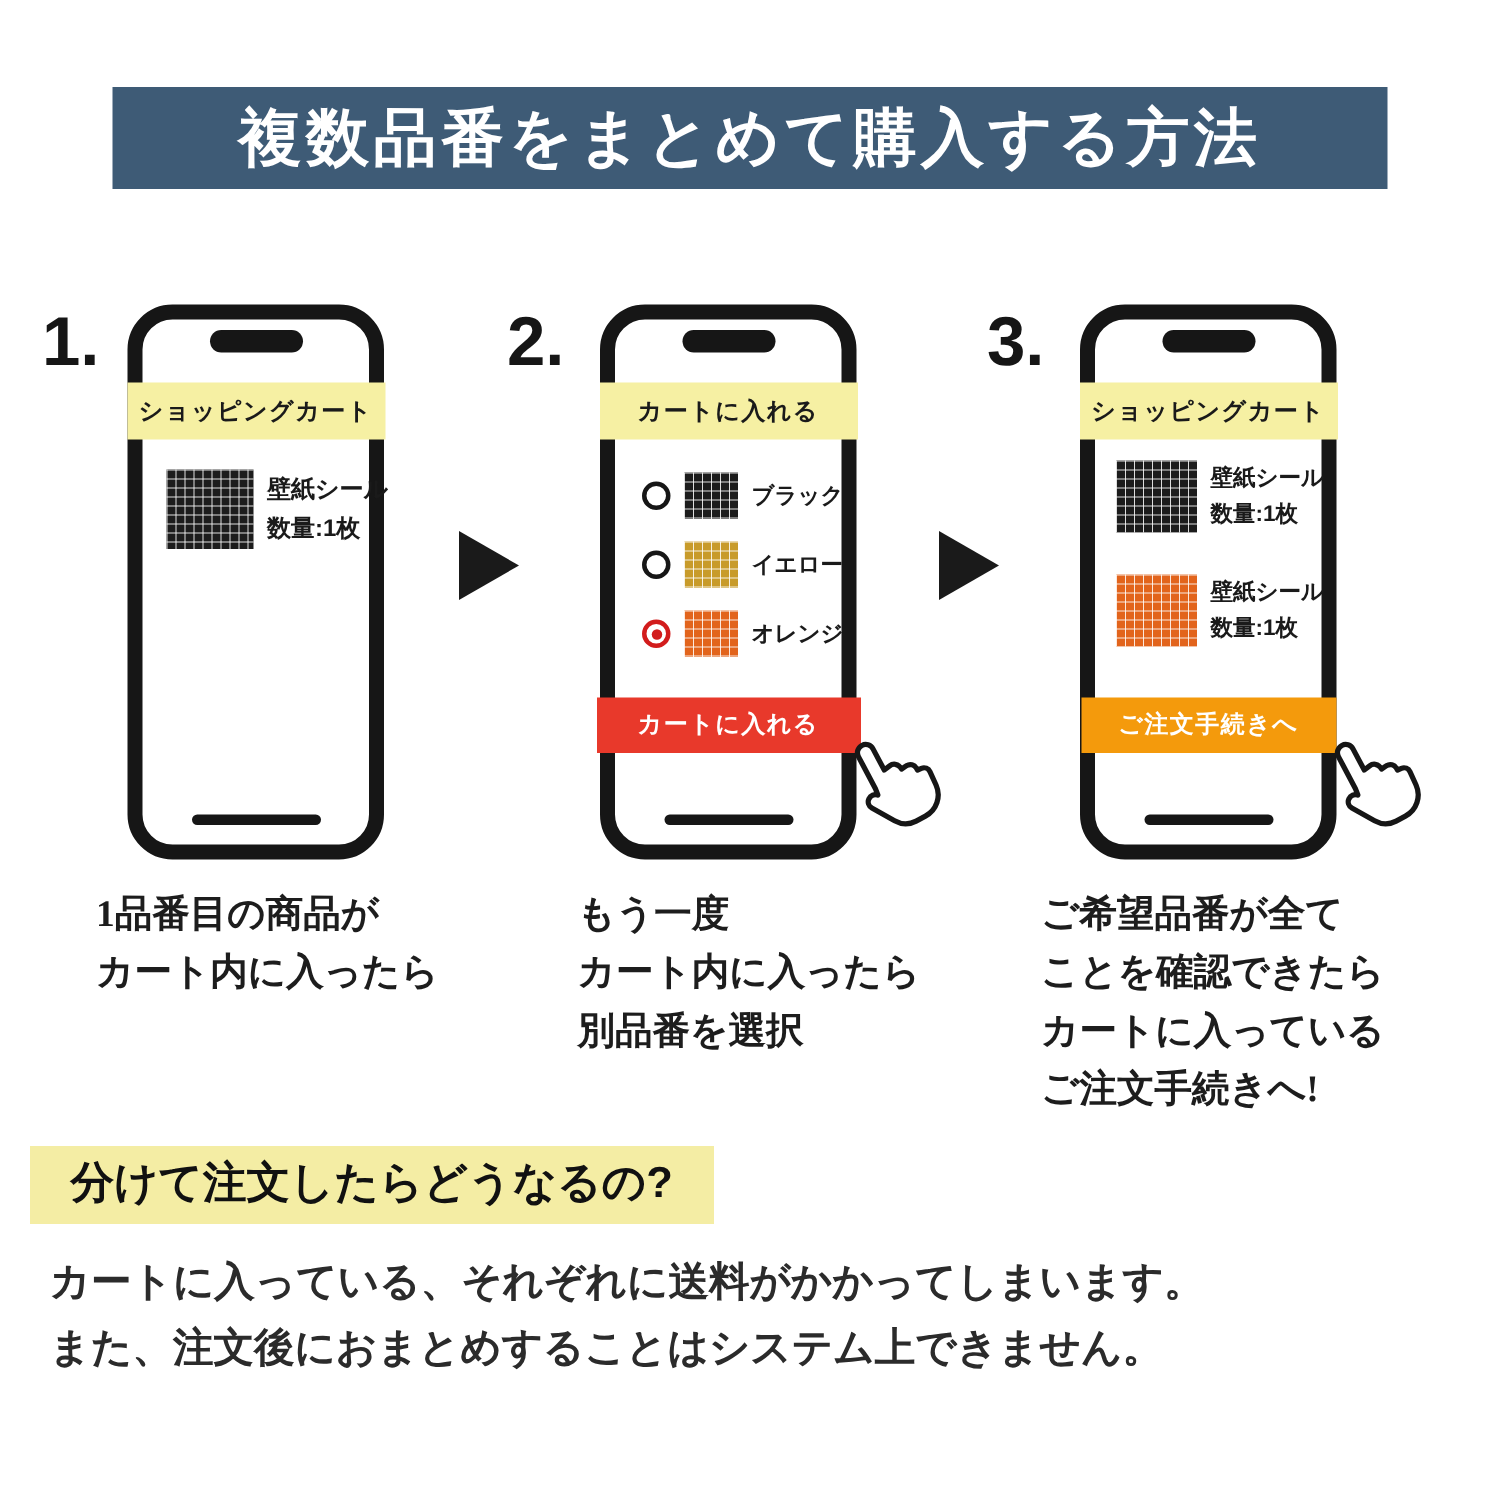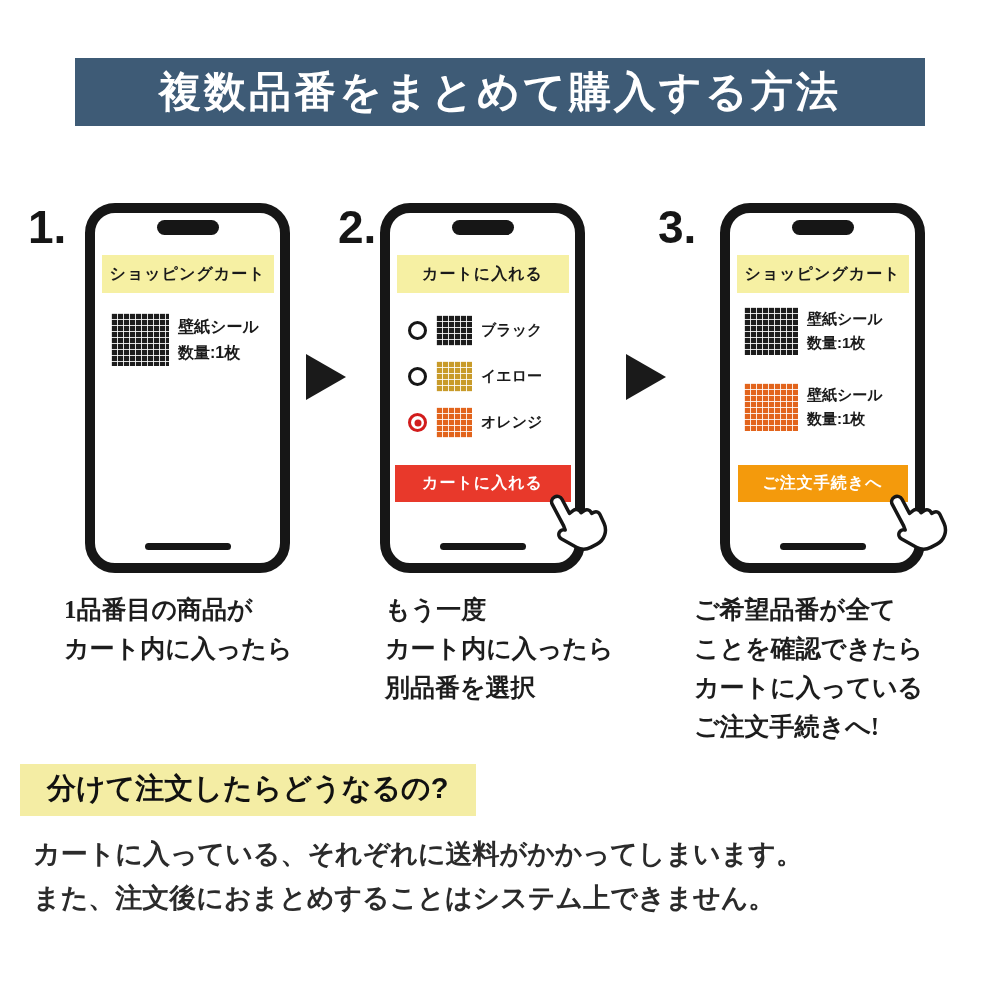--- a/index.html
+++ b/index.html
@@ -18,24 +18,24 @@
     font-size:42px; font-weight:700; letter-spacing:3px;
     display:flex; align-items:center; justify-content:center; white-space:nowrap;
   }
 
   
   .step-number { position:absolute; top:200px; font-size:46px; font-weight:700; color:#161616; }
   .n1 { left:28px; } .n2 { left:338px; } .n3 { left:658px; }
 
   
   .phone {
-    position:absolute; top:203px; width:205px; height:370px;
+    position:absolute; top:203px; width:171px; height:370px;
     border:10px solid #161616; border-radius:30px; background:#fff;
   }
-  .p1 { left:85px; } .p2 { left:380px; } .p3 { left:720px; }
+  .p1 { left:85px; } .p2 { left:400px; } .p3 { left:720px; }
   .notch {
     position:absolute; top:7px; left:50%; transform:translateX(-50%);
     width:62px; height:15px; background:#161616; border-radius:8px;
   }
   .home-bar {
     position:absolute; bottom:13px; left:50%; transform:translateX(-50%);
     width:86px; height:7px; border-radius:4px; background:#161616;
   }
   .screen-banner {
     position:absolute; top:42px; left:50%; transform:translateX(-50%);

